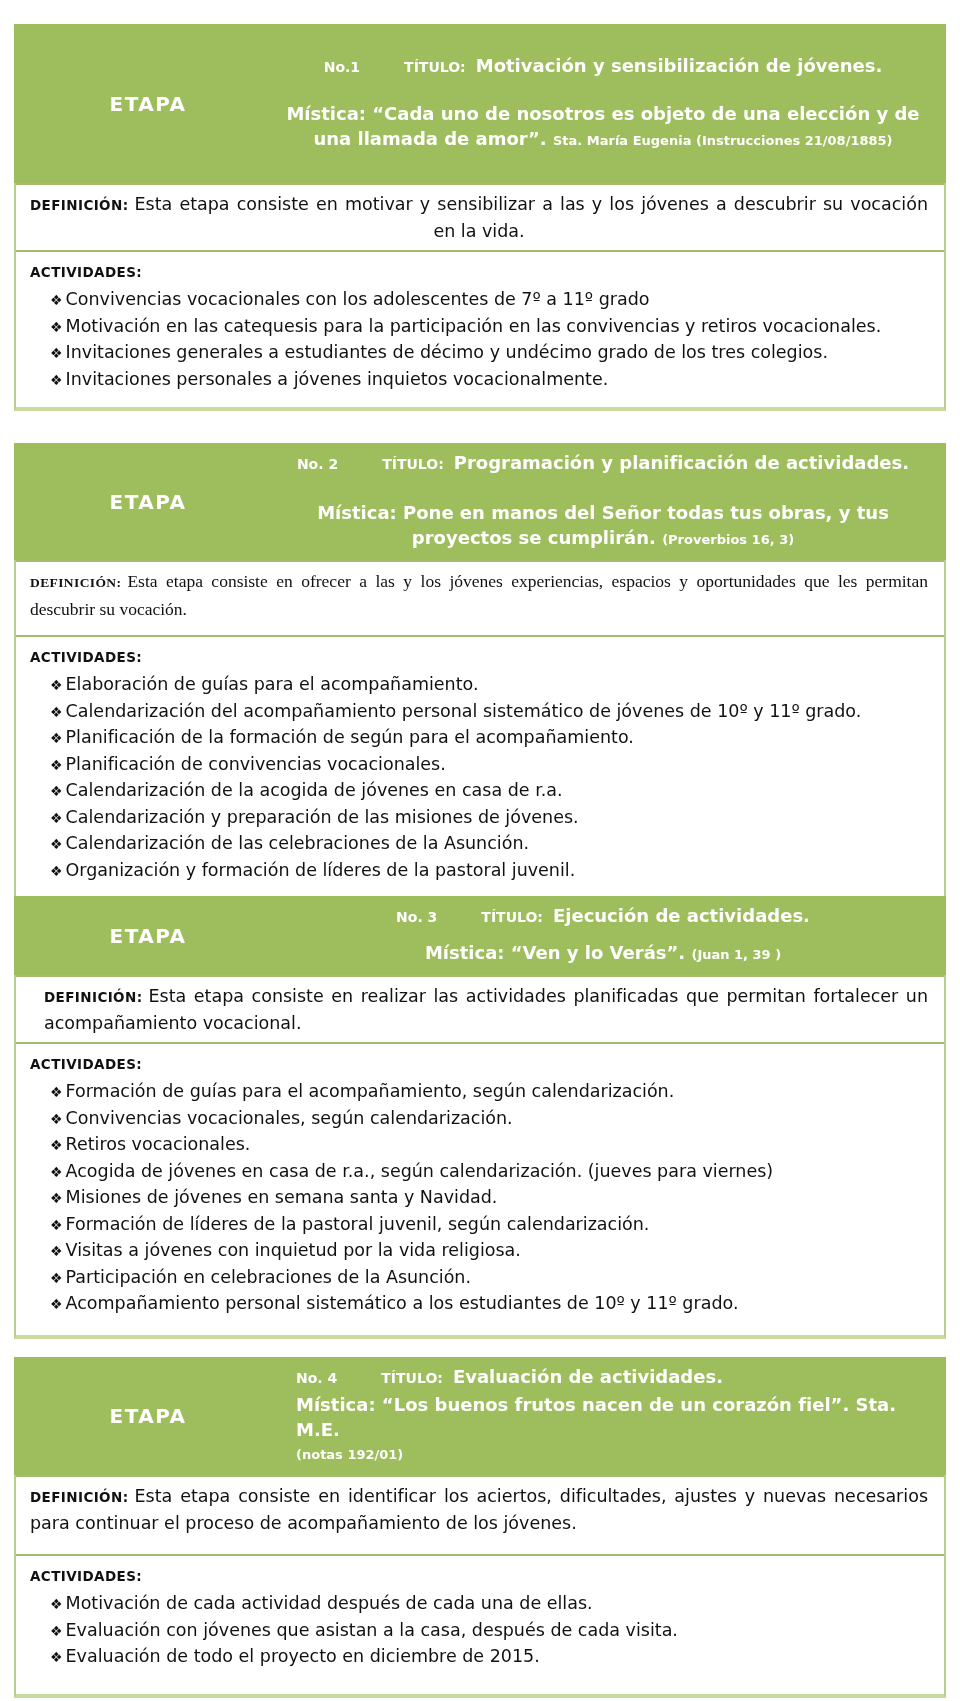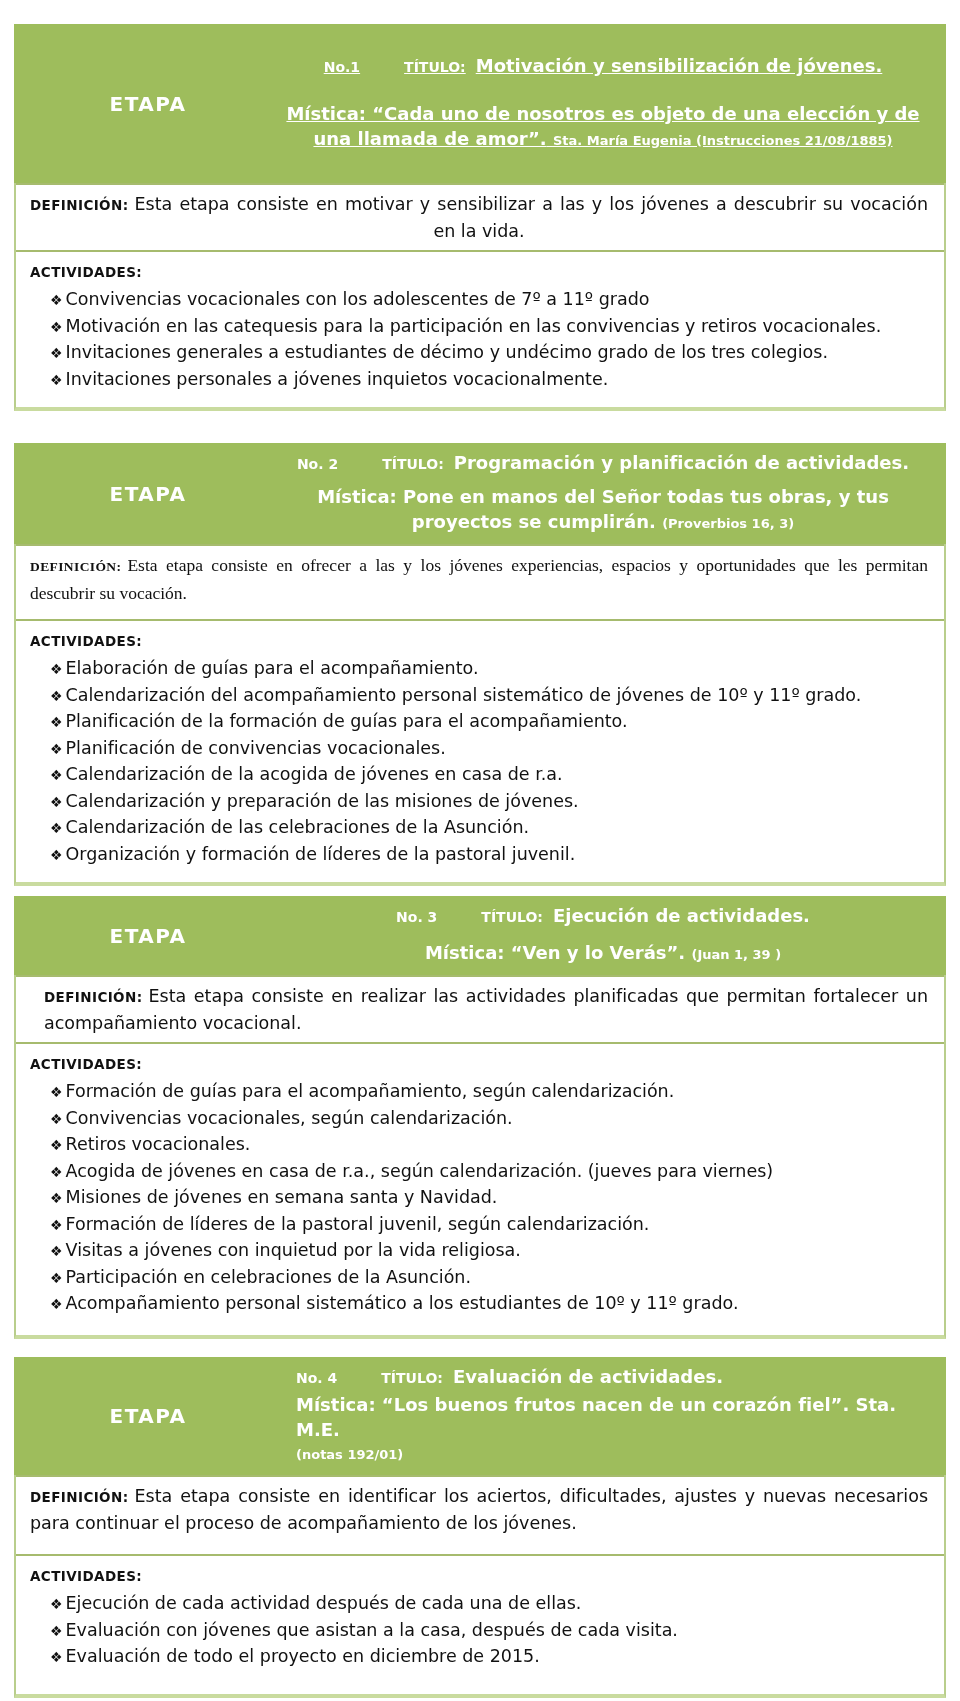--- a/index.html
+++ b/index.html
@@ -33,22 +33,22 @@
   .b4 .hdr{min-height:106px;}
 
   .etapa-cell{
     width:268px;flex:0 0 268px;display:flex;align-items:center;justify-content:center;
     font-weight:bold;font-size:20px;letter-spacing:1.5px;
   }
   .hdr-right{
     flex:1;display:flex;flex-direction:column;justify-content:center;
     text-align:center;padding:8px 26px 8px 4px;box-sizing:border-box;
   }
-  .b1 .hdr-right{gap:22px;text-decoration:underline;}
-  .b2 .hdr-right{gap:8px;}
+  .b1 .hdr-right{gap:22px;}
+  .b2 .hdr-right{gap:24px;}
   .b3 .hdr-right{gap:11px;}
   .b4 .hdr-right{gap:2px;text-align:left;padding-left:14px;}
 
   .title-row{font-size:18px;font-weight:bold;line-height:24px;}
   .stage-no{font-size:14px;font-weight:bold;margin-right:44px;}
   .titulo-label{font-size:14px;font-weight:bold;margin-right:10px;}
   .mystic{font-size:18px;font-weight:bold;line-height:25px;}
   .mystic-attr{font-size:13px;font-weight:bold;}
   .attr-own-line{display:block;text-align:left;}
 
@@ -123,21 +123,21 @@
       </div>
     </div>
     <div class="row-def">
       <span class="cell-label">DEFINICIÓN:</span><span>Esta etapa consiste en ofrecer a las y los jóvenes experiencias, espacios y oportunidades que les permitan descubrir su vocación.</span>
     </div>
     <div class="row-act">
       <span class="cell-label">ACTIVIDADES:</span>
       <ul class="act-list">
           <li><span class="bullet">❖</span><span>Elaboración de guías para el acompañamiento.</span></li>
           <li><span class="bullet">❖</span><span>Calendarización del acompañamiento personal sistemático de jóvenes de 10º y 11º grado.</span></li>
-          <li><span class="bullet">❖</span><span>Planificación de la formación de guías para el acompañamiento.</span></li>
+          <li><span class="bullet">❖</span><span>Planificación de la formación de según para el acompañamiento.</span></li>
           <li><span class="bullet">❖</span><span>Planificación de convivencias vocacionales.</span></li>
           <li><span class="bullet">❖</span><span>Calendarización de la acogida de jóvenes en casa de r.a.</span></li>
           <li><span class="bullet">❖</span><span>Calendarización y preparación de las misiones de jóvenes.</span></li>
           <li><span class="bullet">❖</span><span>Calendarización de las celebraciones de la Asunción.</span></li>
           <li><span class="bullet">❖</span><span>Organización y formación de líderes de la pastoral juvenil.</span></li>
         </ul>
     </div>
   </section>
 
   <section class="block b3">
@@ -184,20 +184,20 @@
           <span class="mystic-attr attr-own-line">(notas 192/01)</span>
         </div>
       </div>
     </div>
     <div class="row-def">
       <span class="cell-label">DEFINICIÓN:</span><span>Esta etapa consiste en identificar los aciertos, dificultades, ajustes y nuevas necesarios para continuar el proceso de acompañamiento de los jóvenes.</span>
     </div>
     <div class="row-act">
       <span class="cell-label">ACTIVIDADES:</span>
       <ul class="act-list">
-          <li><span class="bullet">❖</span><span>Ejecución de cada actividad después de cada una de ellas.</span></li>
+          <li><span class="bullet">❖</span><span>Motivación de cada actividad después de cada una de ellas.</span></li>
           <li><span class="bullet">❖</span><span>Evaluación con jóvenes que asistan a la casa, después de cada visita.</span></li>
           <li><span class="bullet">❖</span><span>Evaluación de todo el proyecto en diciembre de 2015.</span></li>
         </ul>
     </div>
   </section>
 
 </div>
 
 </body></html>

